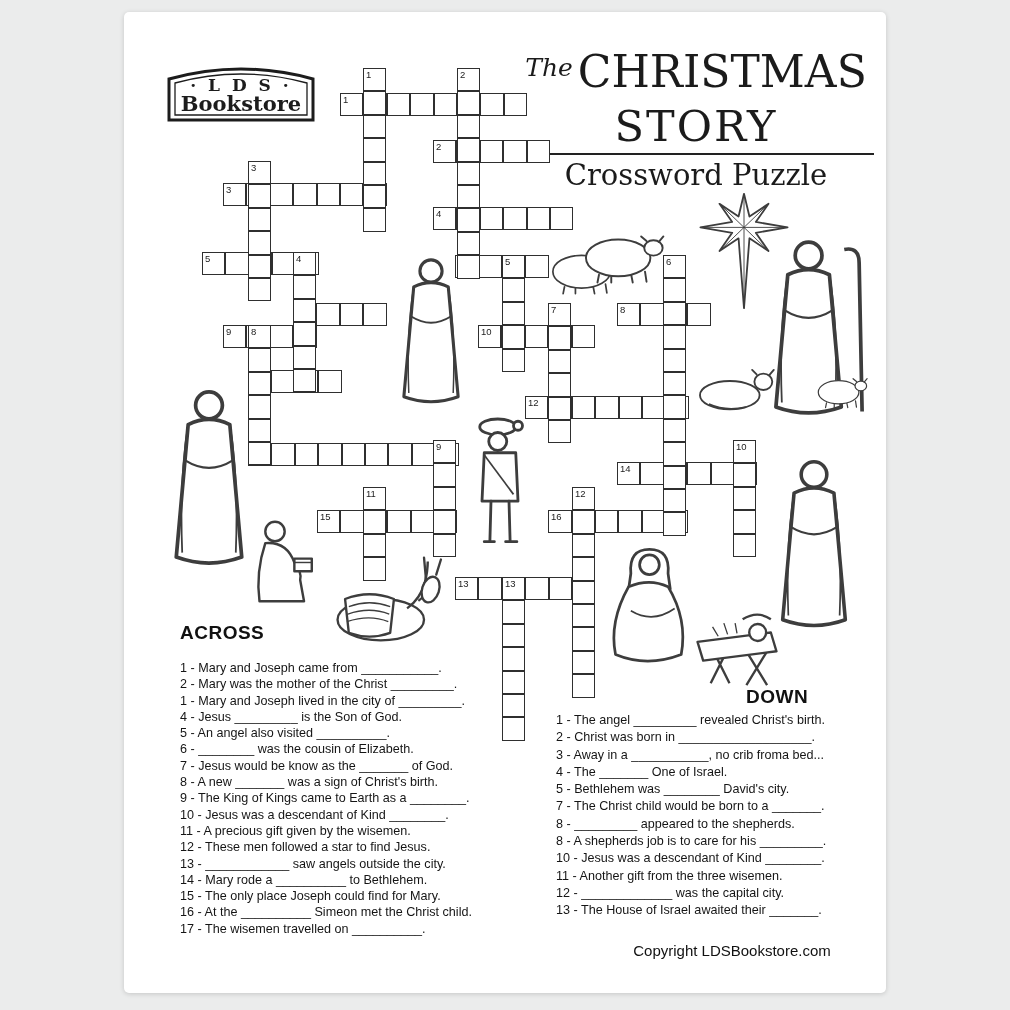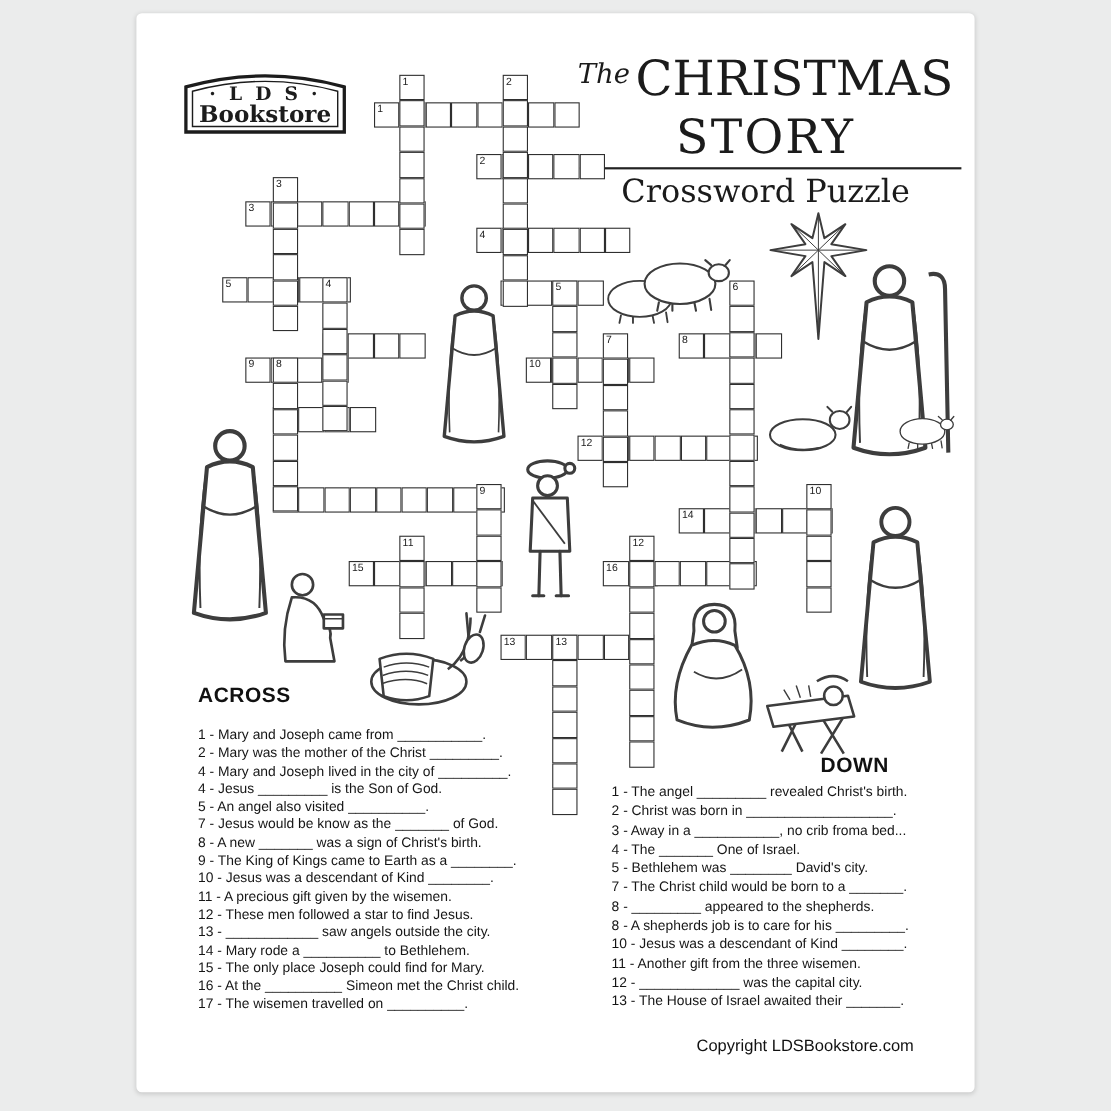--- a/index.html
+++ b/index.html
@@ -475,23 +475,24 @@
       <div class="cell" style="left: 378px; top: 635.2px; width: 23.4px; height: 23.4px;"></div>
       <div class="cell" style="left: 378px; top: 658.6px; width: 23.4px; height: 23.4px;"></div>
       <div class="cell" style="left: 378px; top: 682px; width: 23.4px; height: 23.4px;"></div>
       <div class="cell" style="left: 378px; top: 705.4px; width: 23.4px; height: 23.4px;"></div>
     </div>
 
   <div class="clues-heading across-heading">ACROSS</div>
   <div class="clue-list across-list">
       <div class="clue">1 - Mary and Joseph came from ___________.</div>
       <div class="clue">2 - Mary was the mother of the Christ _________.</div>
-      <div class="clue">4 - Mary and Joseph lived in the city of _________.</div>
+      <div class="clue">1 - Mary and Joseph lived in the city of _________.</div>
       <div class="clue">4 - Jesus _________ is the Son of God.</div>
       <div class="clue">5 - An angel also visited __________.</div>
+      <div class="clue">6 - ________ was the cousin of Elizabeth.</div>
       <div class="clue">7 - Jesus would be know as the _______ of God.</div>
       <div class="clue">8 - A new _______ was a sign of Christ's birth.</div>
       <div class="clue">9 - The King of Kings came to Earth as a ________.</div>
       <div class="clue">10 - Jesus was a descendant of Kind ________.</div>
       <div class="clue">11 - A precious gift given by the wisemen.</div>
       <div class="clue">12 - These men followed a star to find Jesus.</div>
       <div class="clue">13 - ____________ saw angels outside the city.</div>
       <div class="clue">14 - Mary rode a __________ to Bethlehem.</div>
       <div class="clue">15 - The only place Joseph could find for Mary.</div>
       <div class="clue">16 - At the __________ Simeon met the Christ child.</div>

